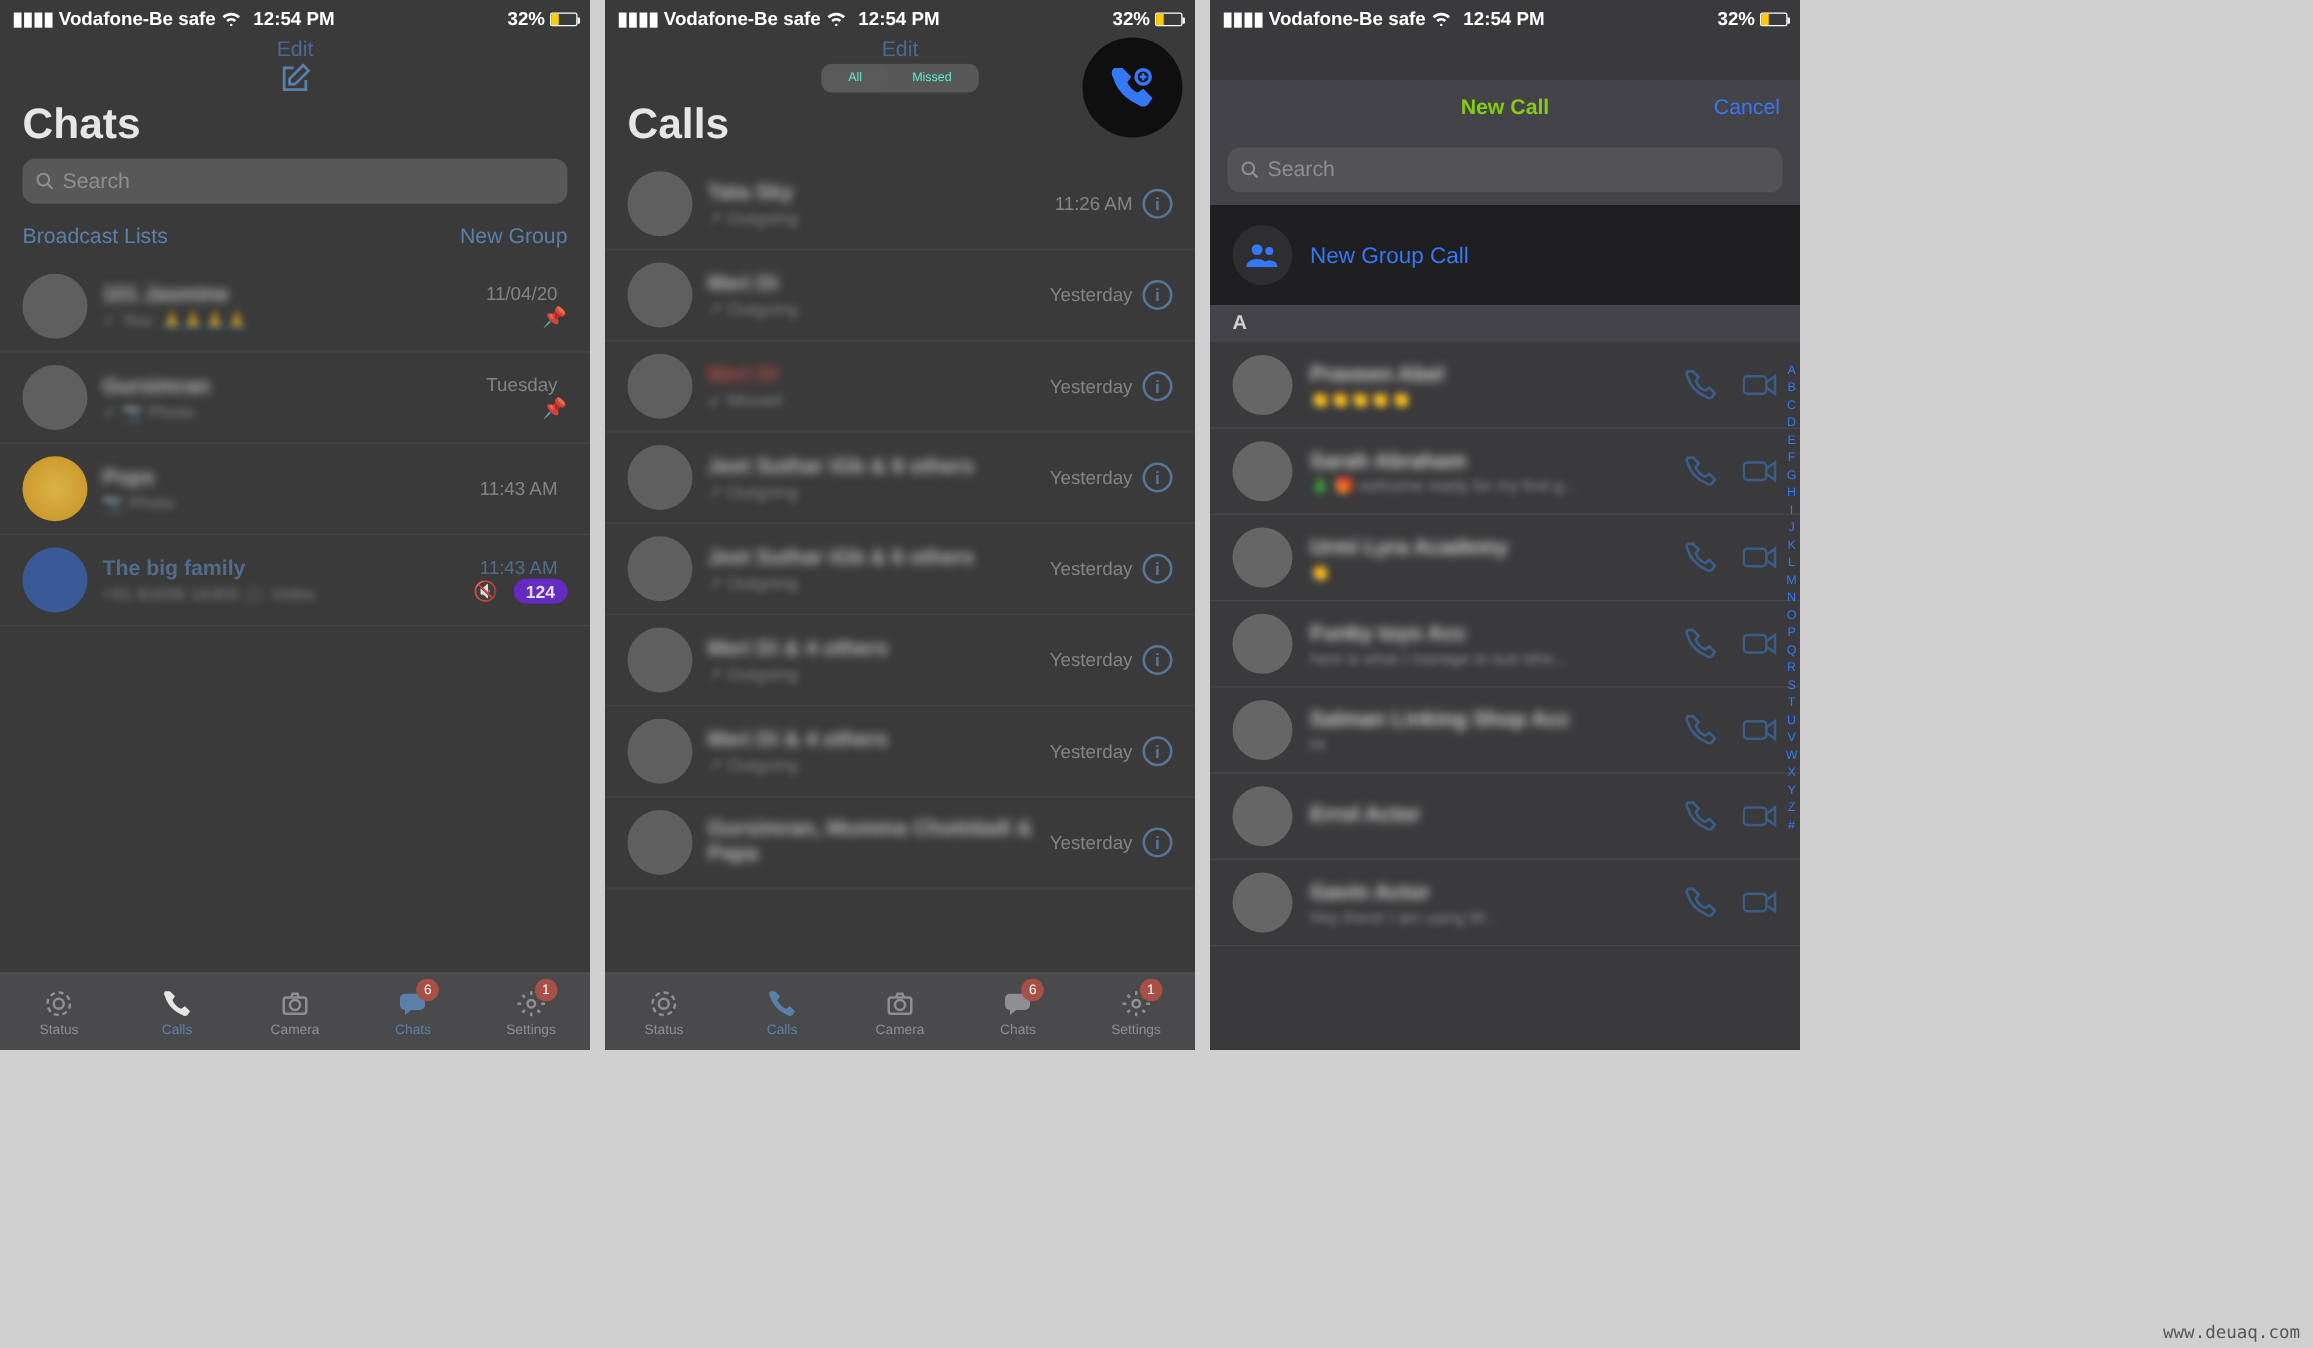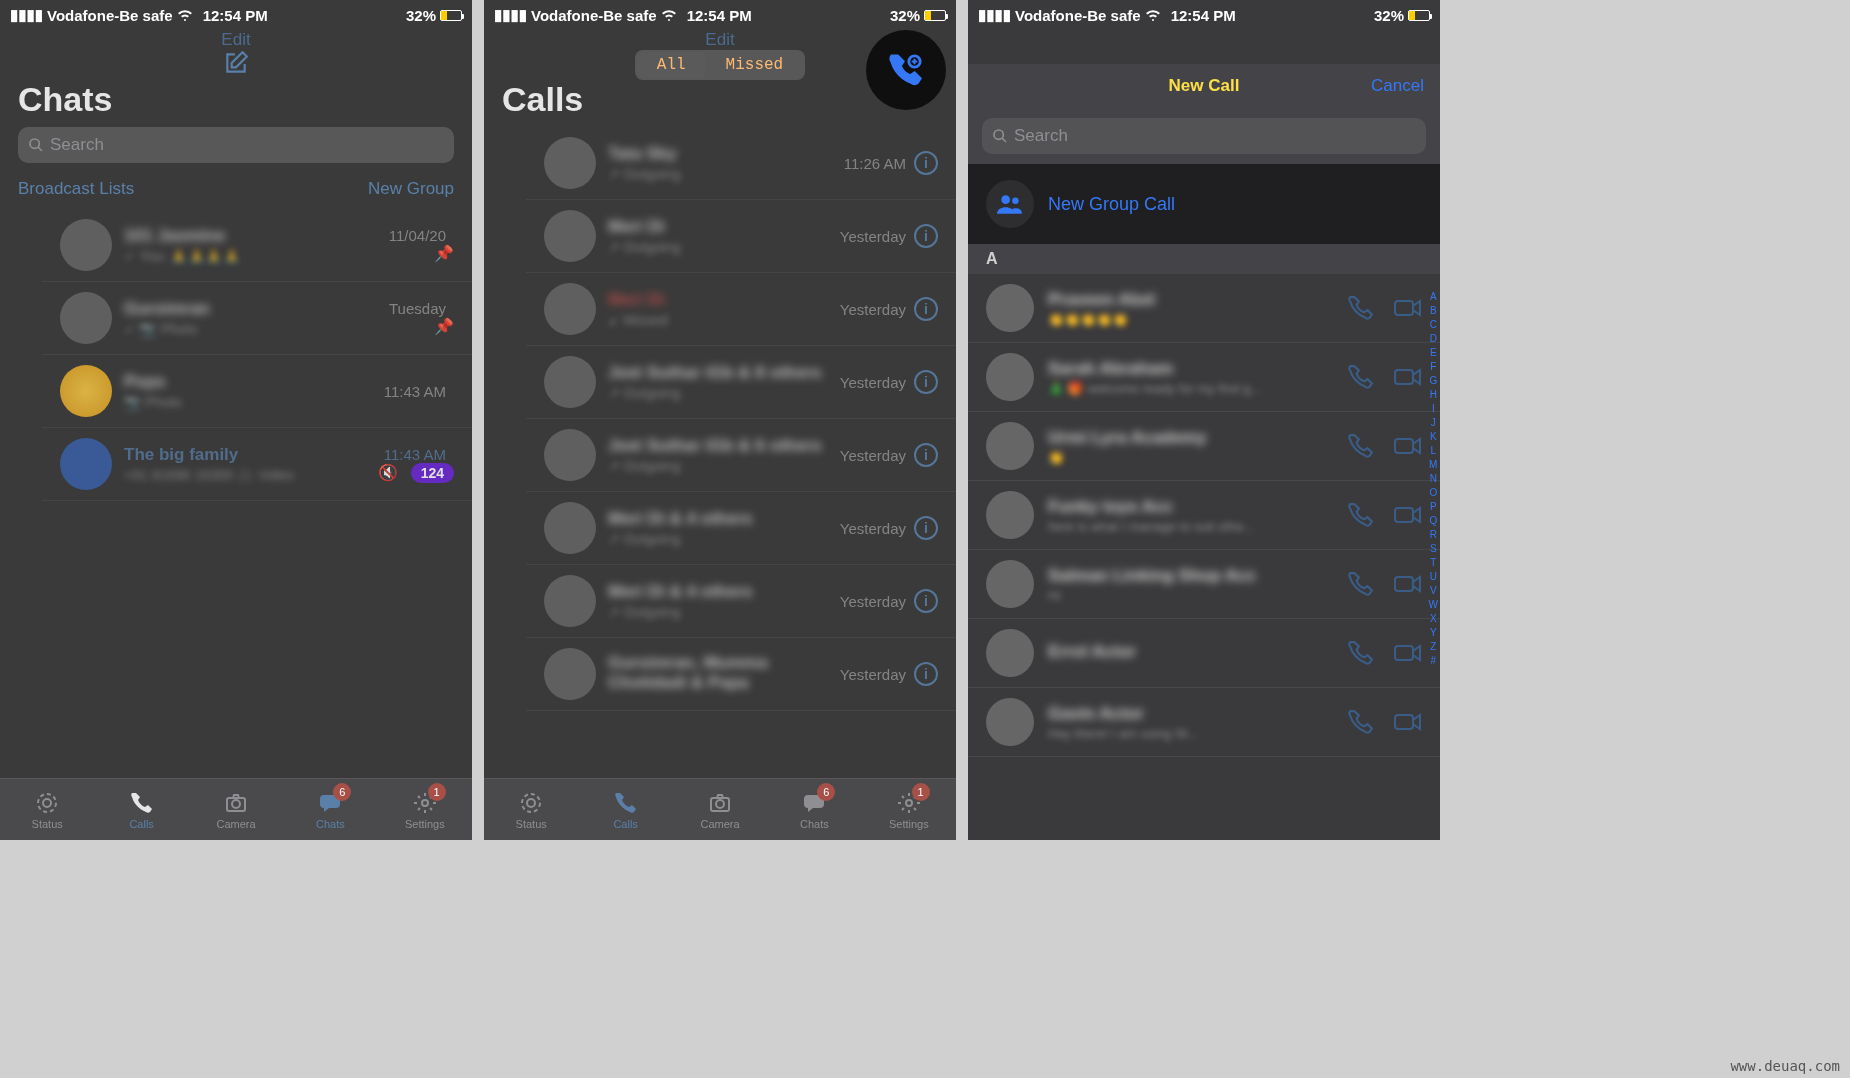--- a/index.html
+++ b/index.html
@@ -15,50 +15,50 @@
   
   .nav{height:44px;display:flex;align-items:center;justify-content:space-between;padding:0 18px;color:#3478f6;font-size:17px;flex-direction:column;}
   .dim .nav{color:#4b6a8f;}
   .h1{font-size:34px;font-weight:700;color:#fff;padding:6px 18px 8px;}
   .dim .h1{color:#e6e6e6;}
   .search{margin:0 18px 10px;background:rgba(255,255,255,0.07);border-radius:10px;height:36px;display:flex;align-items:center;padding:0 10px;color:#8e8e93;font-size:17px;gap:6px;}
   .dim .search{background:rgba(180,180,180,0.25);}
   .linksrow{display:flex;justify-content:space-between;padding:6px 18px 10px;color:#3478f6;font-size:17px;}
   .dim .linksrow{color:#5a80aa;}
   
-  .row{display:flex;align-items:center;padding:10px 18px;border-bottom:0.5px solid rgba(255,255,255,0.07);margin-left:42px;}
+  .row{display:flex;align-items:center;padding:10px 18px;border-bottom:0.5px solid rgba(255,255,255,0.07);}
   .avatar{width:52px;height:52px;border-radius:50%;background:#666;flex-shrink:0;margin-right:12px;}
   .rowmain{flex:1;min-width:0;}
   .name{color:#e6e6e6;font-size:17px;font-weight:600;filter:blur(4px);}
   .sub{color:#9a9a9a;font-size:14px;filter:blur(3px);margin-top:2px;}
   .missed .name{color:#d9534f;}
   .time{color:#a0a0a0;font-size:15px;margin-right:8px;white-space:nowrap;}
   .info{width:24px;height:24px;border:2px solid #5a80aa;border-radius:50%;color:#5a80aa;display:flex;align-items:center;justify-content:center;font-size:14px;font-weight:600;}
   .pin{color:#8e8e93;margin-left:auto;}
   .badge{background:#3478f6;color:#fff;border-radius:12px;padding:2px 10px;font-size:14px;font-weight:600;}
   .dim .badge{background:#6d28d9;}
   .mute{color:#8e8e93;margin-right:6px;}
   
   .seg{display:flex;background:rgba(180,180,180,0.25);border-radius:8px;padding:2px;}
-  .seg>div{padding:4px 20px;border-radius:6px;color:#fdba74;font-size:16px;font-family:Liberation Mono, monospace;}
+  .seg>div{padding:4px 20px;border-radius:6px;color:#5eead4;font-size:10px;}
   .seg>.active{background:#5a5a5a;}
   
   .tabbar{position:absolute;bottom:0;left:0;right:0;height:62px;background:#2c2c2e;display:flex;border-top:0.5px solid rgba(255,255,255,0.08);}
   .dim .tabbar{background:#4a4a4c;}
   .tab{flex:1;display:flex;flex-direction:column;align-items:center;justify-content:center;color:#8e8e93;font-size:11px;gap:2px;position:relative;}
   .tab.active{color:#e6e6e6;background:#1c1c1e;}
   .dim .tab.active{color:#5a80aa;background:transparent;}
   .tabicon{width:26px;height:26px;display:flex;align-items:center;justify-content:center;}
   .tab-badge{position:absolute;top:4px;right:28%;background:#ff3b30;color:#fff;border-radius:9px;min-width:18px;height:18px;font-size:11px;display:flex;align-items:center;justify-content:center;padding:0 4px;}
   .dim .tab-badge{background:#a85048;}
   
   .fab{position:absolute;top:30px;right:10px;width:80px;height:80px;border-radius:50%;background:#0f0f0f;display:flex;align-items:center;justify-content:center;color:#3478f6;}
   
   .sheet-head{display:flex;align-items:center;justify-content:center;height:44px;position:relative;background:#2b2b2d;}
-  .sheet-head .title{color:#fde047;font-size:17px;font-weight:600;}
+  .sheet-head .title{color:#84cc16;font-size:17px;font-weight:600;}
   .sheet-head .cancel{position:absolute;right:16px;color:#3478f6;font-size:17px;}
   .group-row{display:flex;align-items:center;padding:16px 18px;background:#1f1f21;gap:14px;}
   .group-row .ic{width:48px;height:48px;border-radius:50%;background:#2e2e30;display:flex;align-items:center;justify-content:center;color:#3478f6;}
   .group-row .lbl{color:#3478f6;font-size:18px;}
   .section{padding:6px 18px;color:#d0d0d0;font-size:16px;font-weight:600;background:#2b2b2d;}
   .contact{display:flex;align-items:center;padding:10px 18px;border-bottom:0.5px solid rgba(255,255,255,0.07);}
   .cname{color:#d0d0d0;font-size:17px;font-weight:600;filter:blur(4px);}
   .cstat{color:#8e8e93;font-size:13px;filter:blur(3px);margin-top:2px;}
   .cicons{display:flex;gap:20px;color:#3a5d88;align-items:center;}
   .dim3{background:#3a3a3c;}

